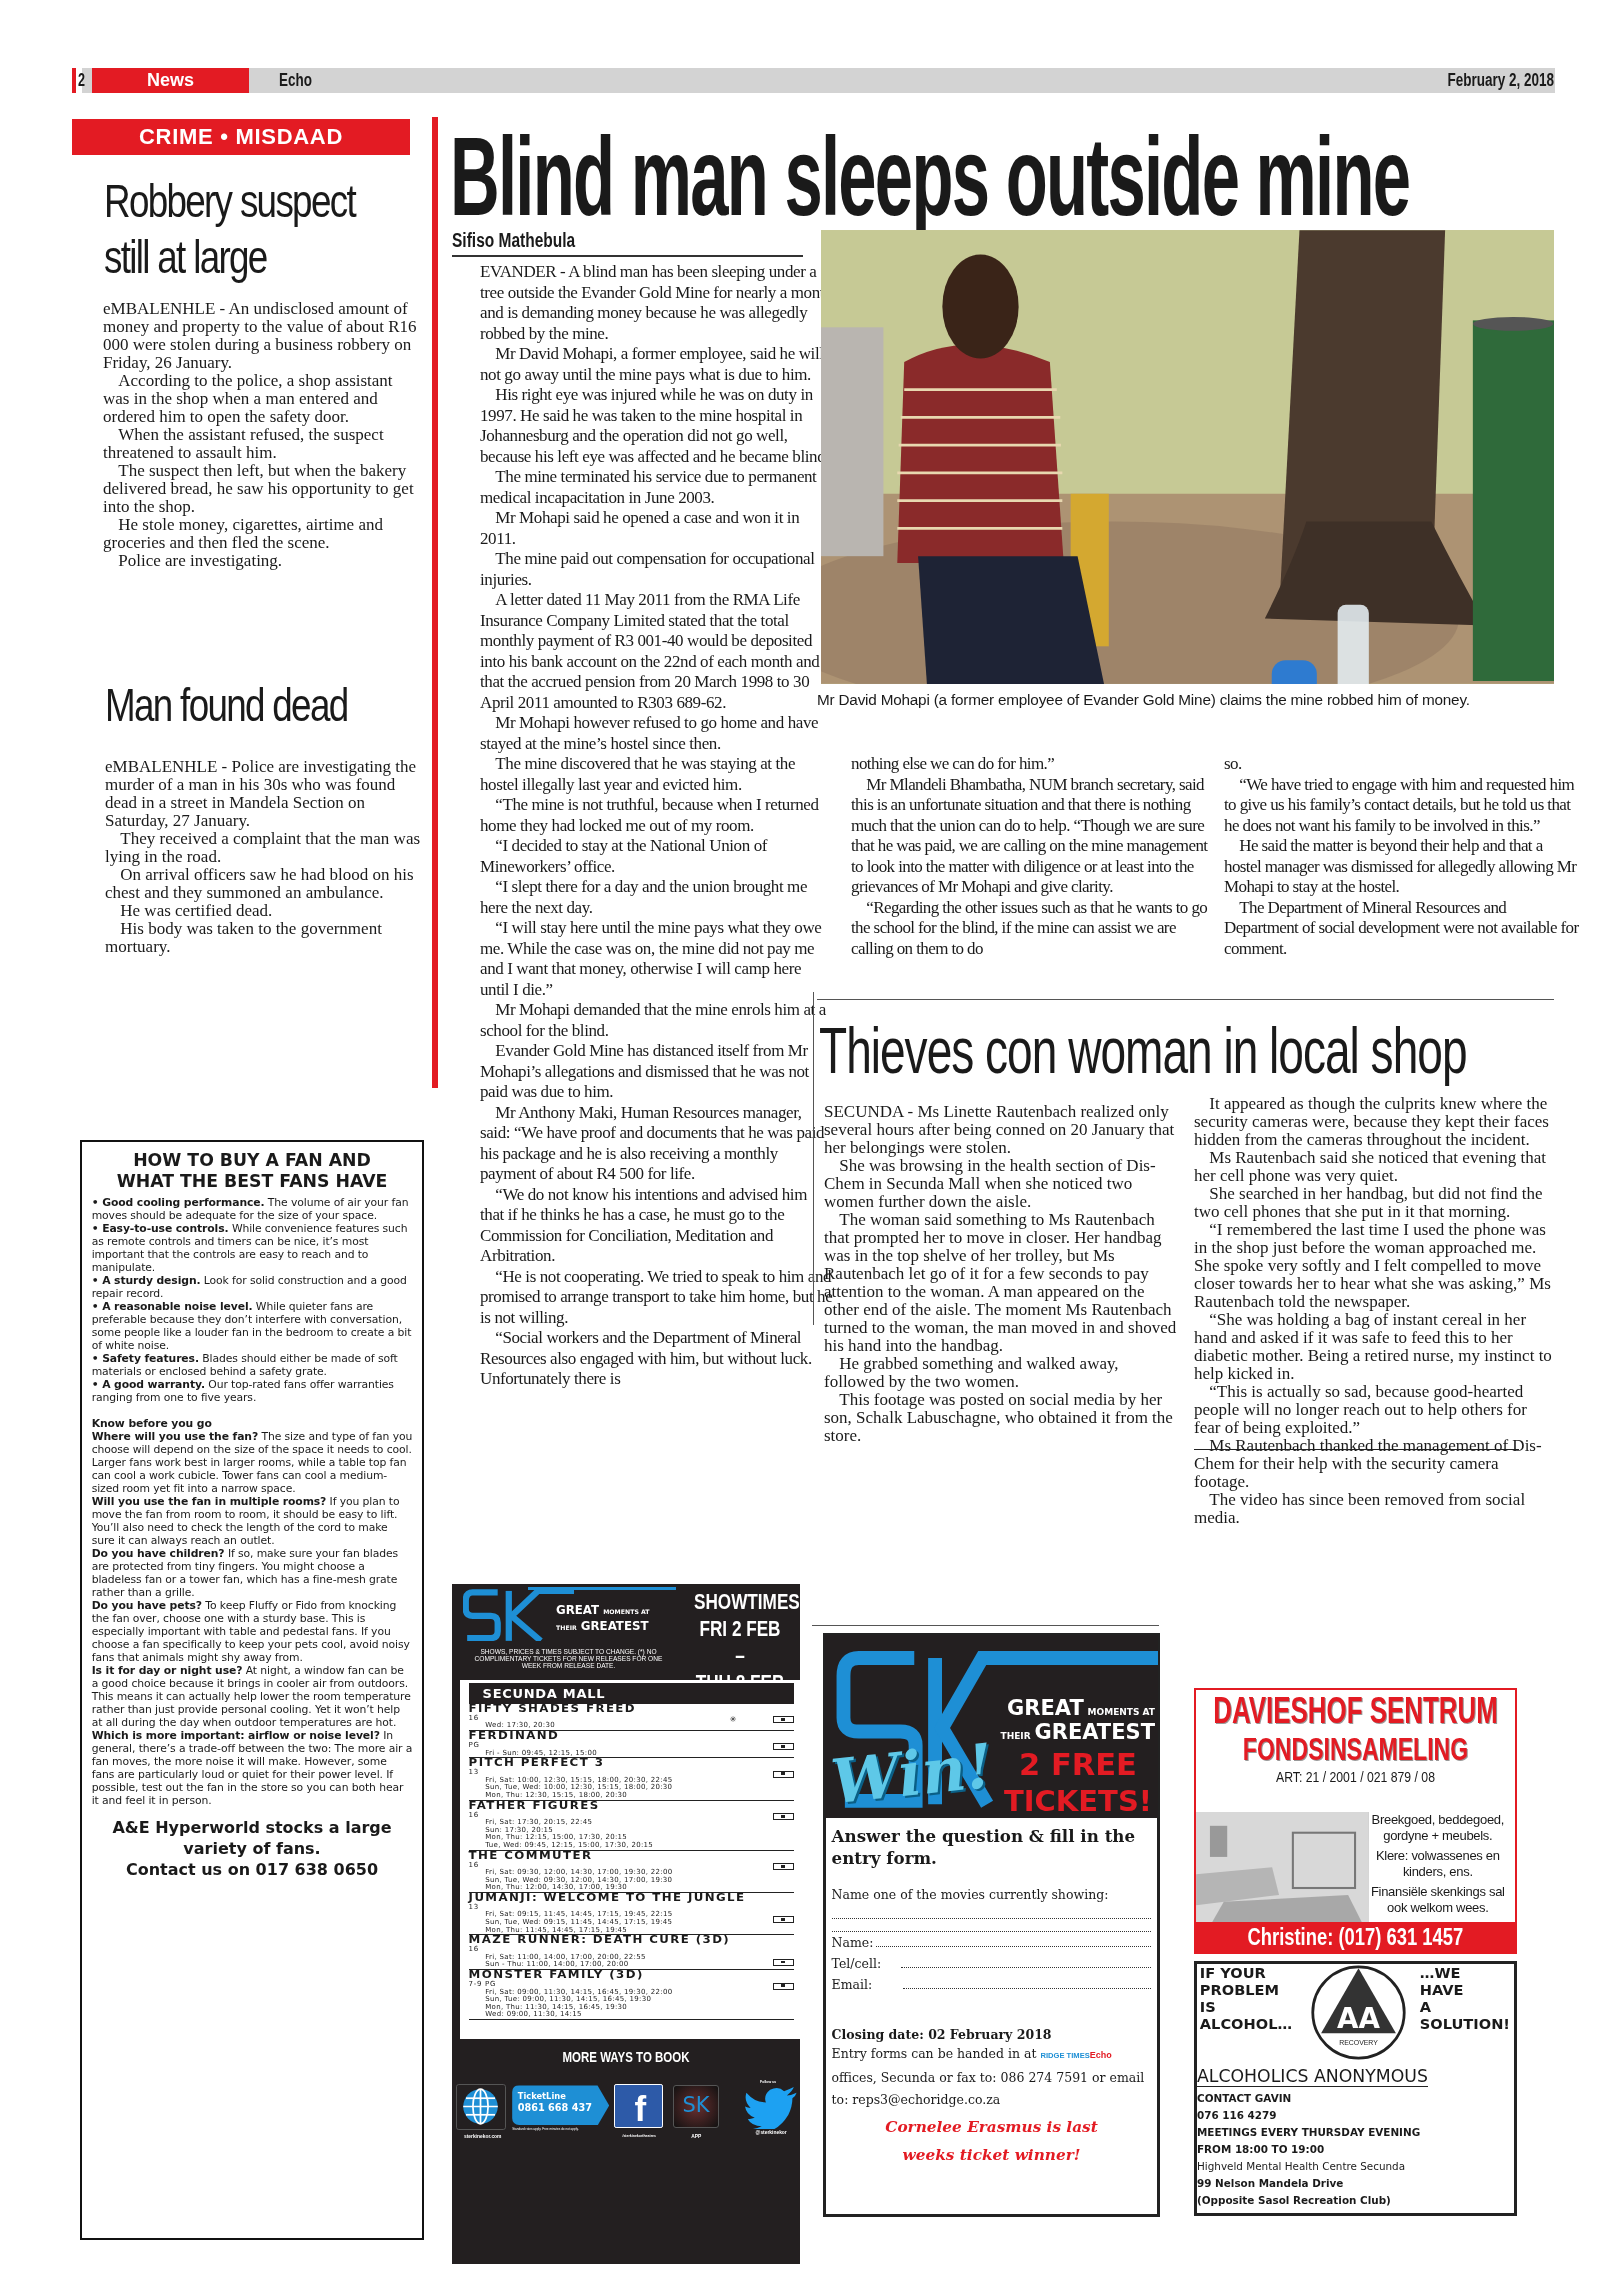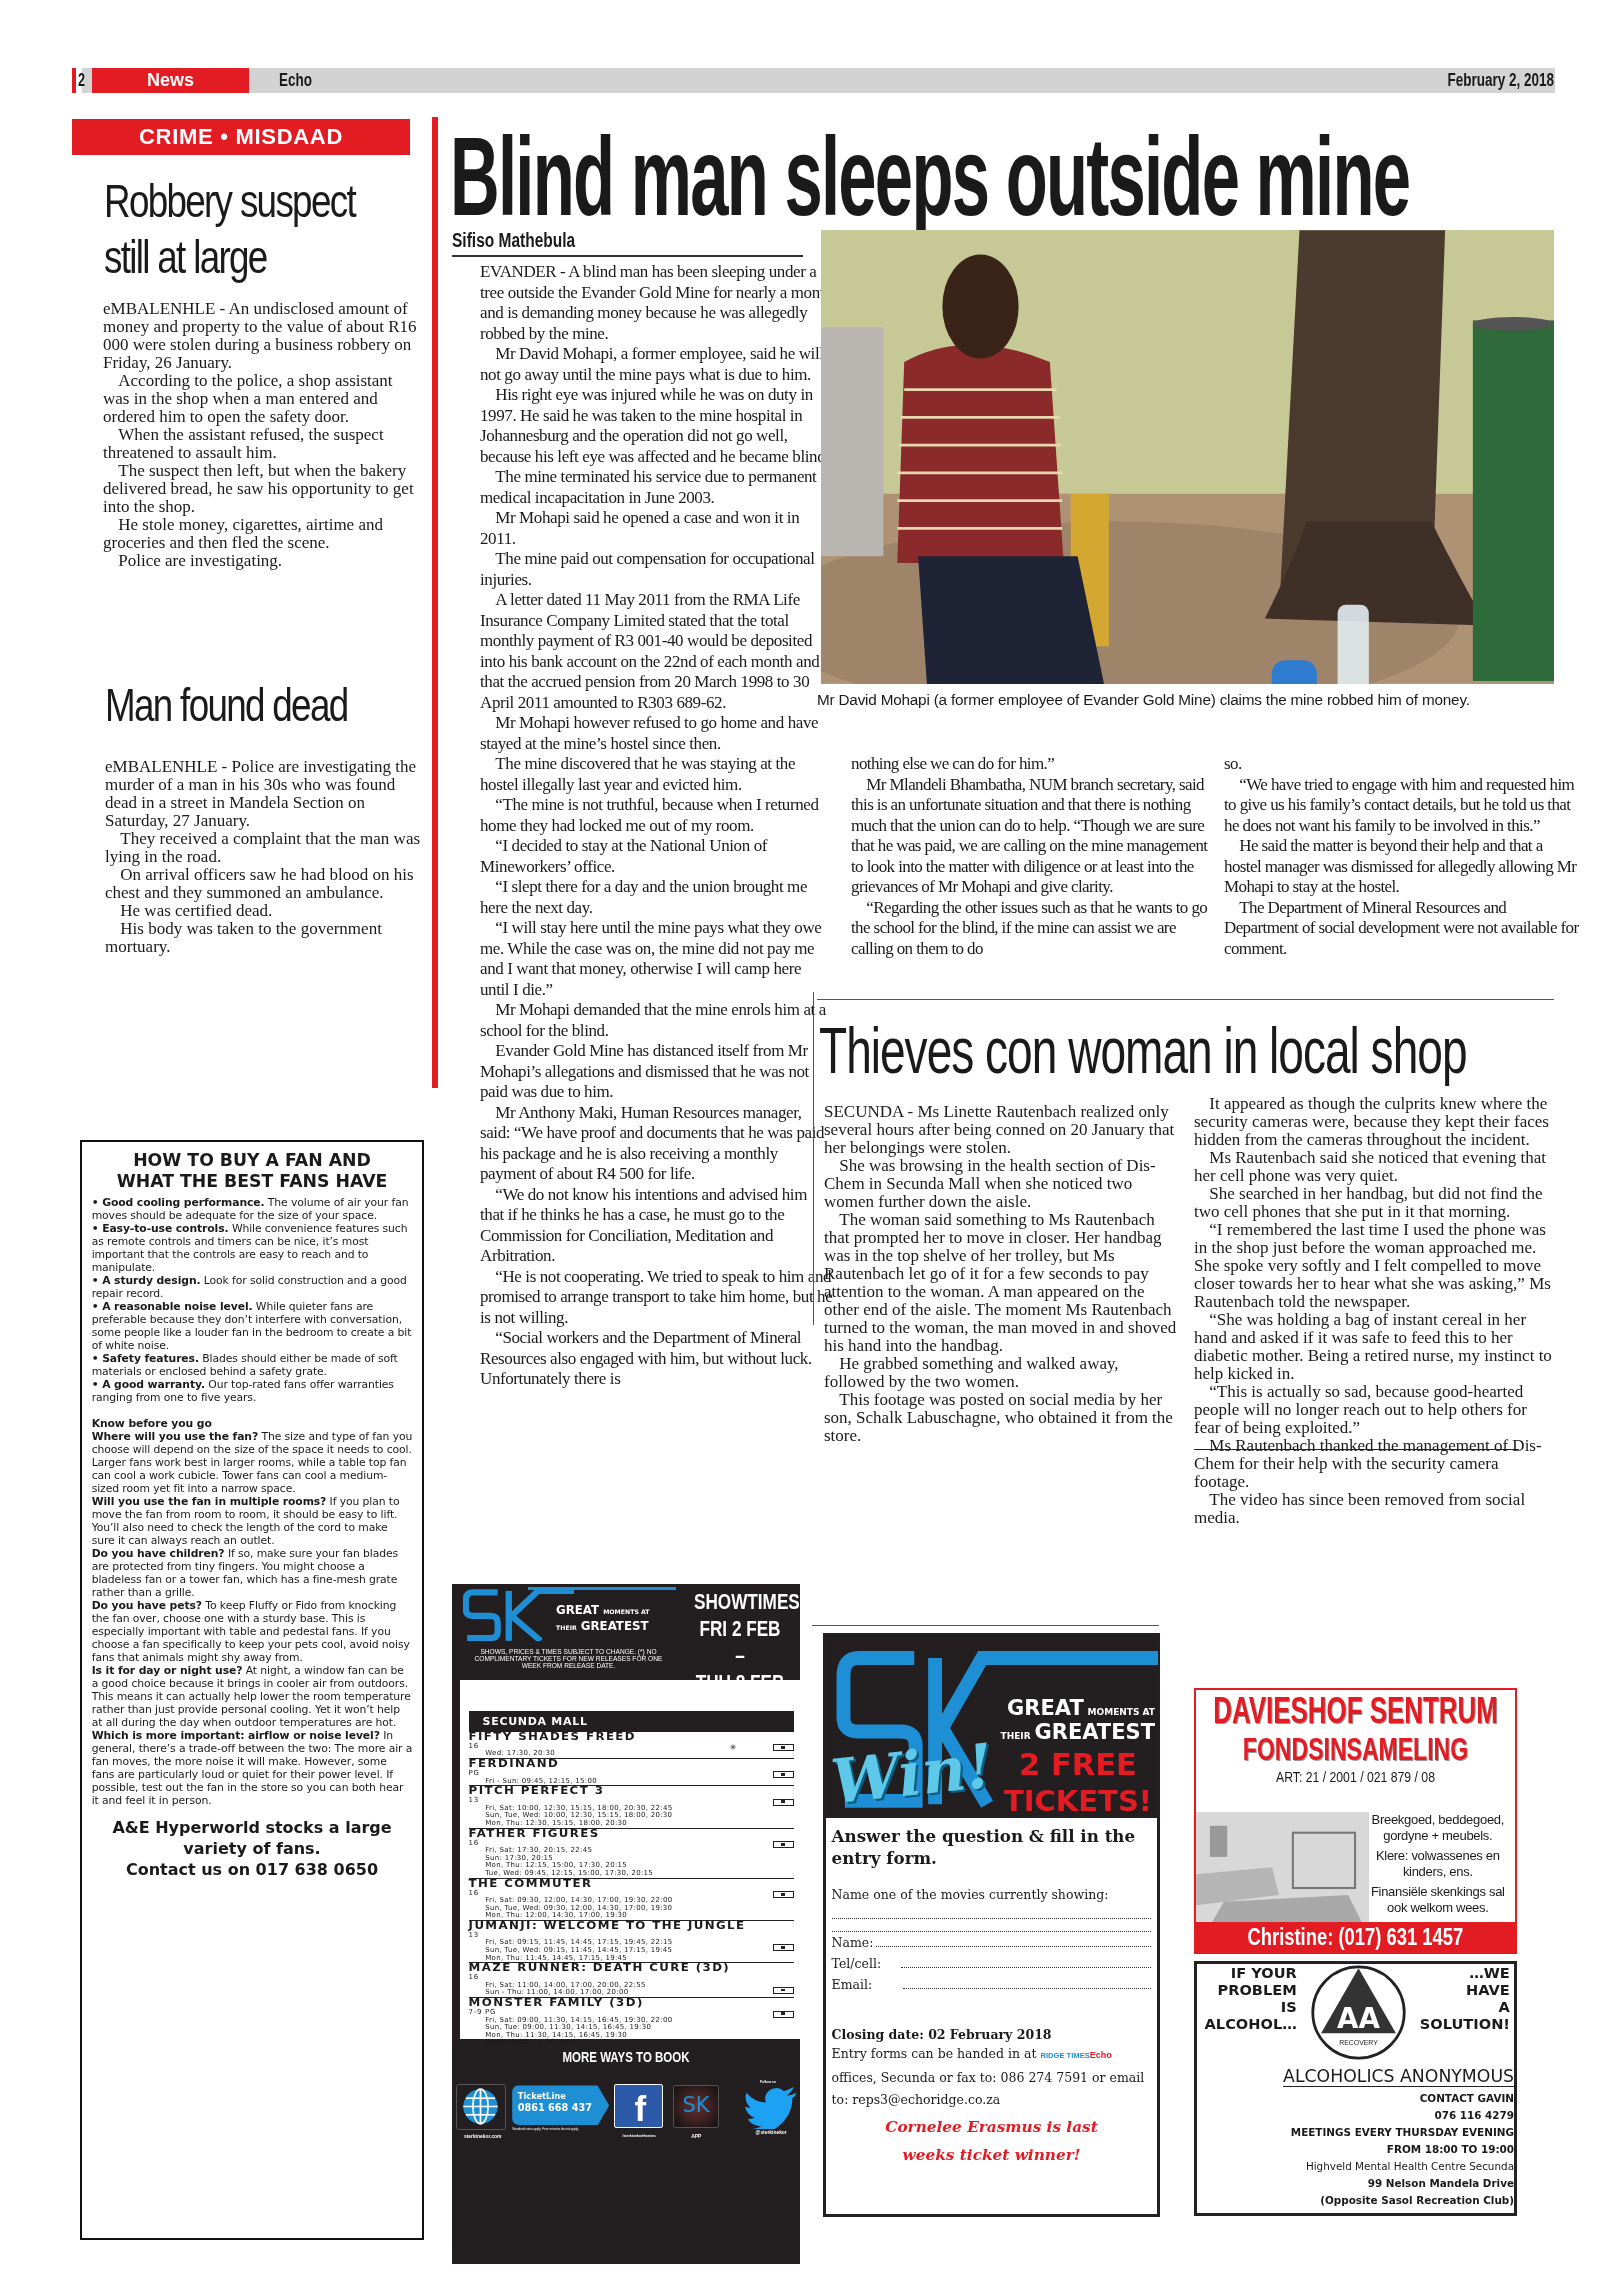--- a/index.html
+++ b/index.html
@@ -47,21 +47,21 @@
   .fan-foot { text-align: center; font-weight: bold; font-size: 16px; line-height: 21px; margin-top: 9.7px; }
 
   
   .sk { left: 452px; top: 1584px; width: 348px; height: 680px; background: #231f20; }
   .sk-logo { position: absolute; left: 11px; top: 4.2px; width: 111px; height: 53px; }
   .sk-great { position: absolute; left: 104px; top: 19.4px; color: #fff; font-family: "DejaVu Sans", sans-serif; font-weight: bold; font-size: 11.8px; line-height: 14px; }
   .sk-great .small { font-size: 6.2px; }
   .sk-note { position: absolute; left: 12.5px; top: 64px; width: 208px; color: #fff; font-family: "Liberation Sans", sans-serif; font-size: 6.6px; line-height: 7px; text-align: center; }
   .sk-show { position: absolute; left: 229px; top: 4.2px; width: 118px; color: #fff; font-family: "Liberation Sans", sans-serif; font-weight: bold; font-size: 22px; line-height: 27px; text-align: center; transform: scaleX(0.78); transform-origin: center; }
   .sk-list { position: absolute; left: 8.3px; top: 96px; width: 343px; height: 359px; background: #fff; padding: 2.8px 9.7px 0 8.3px; }
-  .sk-venue { background: #231f20; color: #fff; font-family: "DejaVu Sans", sans-serif; font-weight: bold; font-size: 11px; height: 21px; line-height: 21px; padding-left: 14px; letter-spacing: 0.7px; margin-top: 28px; }
+  .sk-venue { background: #231f20; color: #fff; font-family: "DejaVu Sans", sans-serif; font-weight: bold; font-size: 13px; height: 21px; line-height: 21px; padding-left: 14px; letter-spacing: 0.7px; }
   .movie { border-bottom: 1.4px solid #222; position: relative; font-family: "DejaVu Sans", sans-serif; }
   .movie-title { font-weight: bold; font-size: 11.8px; line-height: 11px; letter-spacing: 1.4px; transform: scaleY(0.85); transform-origin: top; }
   .movie-rating { font-size: 7px; line-height: 7.6px; letter-spacing: 0.7px; }
   .movie-times { font-size: 7px; line-height: 7.6px; padding-left: 16.7px; letter-spacing: 0.3px; }
   .dolby-icon { position: absolute; right: 0; width: 21px; height: 7px; border: 1.4px solid #222; }
   .dolby-icon::after { content: ""; position: absolute; left: 7.6px; top: 0.7px; width: 4.2px; height: 2.8px; background: #222; }
   .star-icon { position: absolute; right: 57px; font-size: 8.3px; line-height: 7px; }
   .sk-more { position: absolute; left: 0; top: 464px; width: 348px; color: #fff; font-family: "Liberation Sans", sans-serif; font-weight: bold; font-size: 15.3px; text-align: center; transform: scaleX(0.75); }
   .sk-icons { position: absolute; left: 4.2px; top: 500px; width: 343px; height: 69px; }
   .sk-ico-cap { color: #fff; font-family: "Liberation Sans", sans-serif; font-weight: bold; font-size: 4.9px; text-align: center; }
@@ -80,21 +80,21 @@
   .dav-title { color: #e31b23; font-family: "Liberation Sans", sans-serif; font-weight: bold; font-size: 36px; line-height: 42px; text-align: center; transform: scaleX(0.72); white-space: nowrap; text-shadow: 1.4px 1.4px 0 #999; margin-left: -42px; margin-right: -42px; }
   .dav-sub { color: #e31b23; font-family: "Liberation Sans", sans-serif; font-weight: bold; font-size: 32px; line-height: 35px; text-align: center; transform: scaleX(0.72); white-space: nowrap; margin-left: -42px; margin-right: -42px; text-shadow: 1.4px 1.4px 0 #999; }
   .dav-art { font-family: "Liberation Sans", sans-serif; font-size: 15.3px; line-height: 19.4px; text-align: center; transform: scaleX(0.8); }
   .dav-items { position: absolute; right: 4.2px; top: 122px; width: 146px; font-family: "Liberation Sans", sans-serif; font-size: 13px; line-height: 16px; text-align: center; letter-spacing: -0.3px; }
   .dav-items p { margin-bottom: 4.2px; }
   .dav-img { position: absolute; left: 0; top: 122px; width: 173px; height: 114px; background: linear-gradient(135deg,#e8e8e8,#aaa 60%,#ddd); }
   .dav-phone { position: absolute; left: 0; bottom: 0; width: 100%; height: 30.5px; background: #e31b23; color: #fff; font-family: "Liberation Sans", sans-serif; font-weight: bold; font-size: 23.6px; line-height: 30.5px; text-align: center; transform-origin: center; }
   .dav-phone span { display: inline-block; transform: scaleX(0.78); }
 
   
-  .aa { left: 1194px; top: 1961px; width: 323px; height: 255px; border: 3.5px solid #222; font-family: "DejaVu Sans", sans-serif; text-align: right; }
+  .aa { left: 1194px; top: 1961px; width: 323px; height: 255px; border: 3.5px solid #222; font-family: "DejaVu Sans", sans-serif; text-align: left; }
   .aa-left { position: absolute; left: 2.8px; top: 1.4px; width: 97px; font-weight: bold; font-size: 14.6px; line-height: 16.7px; }
   .aa-right { position: absolute; right: 4.2px; top: 1.4px; width: 90px; font-weight: bold; font-size: 14.6px; line-height: 16.7px; }
   .aa-logo { position: absolute; left: 113px; top: 0; width: 97px; height: 97px; }
   .aa-title { position: absolute; left: 0; top: 103px; width: 100%; font-family: "DejaVu Sans", sans-serif; font-size: 17.3px; line-height: 19.4px; }
   .aa-title span { border-bottom: 1.4px solid #222; }
   .aa-info { position: absolute; left: 0; top: 126px; width: 100%; font-size: 10.4px; line-height: 17px; }
   .aa-info .b { font-weight: bold; }
 </style>
 </head>
 <body>

